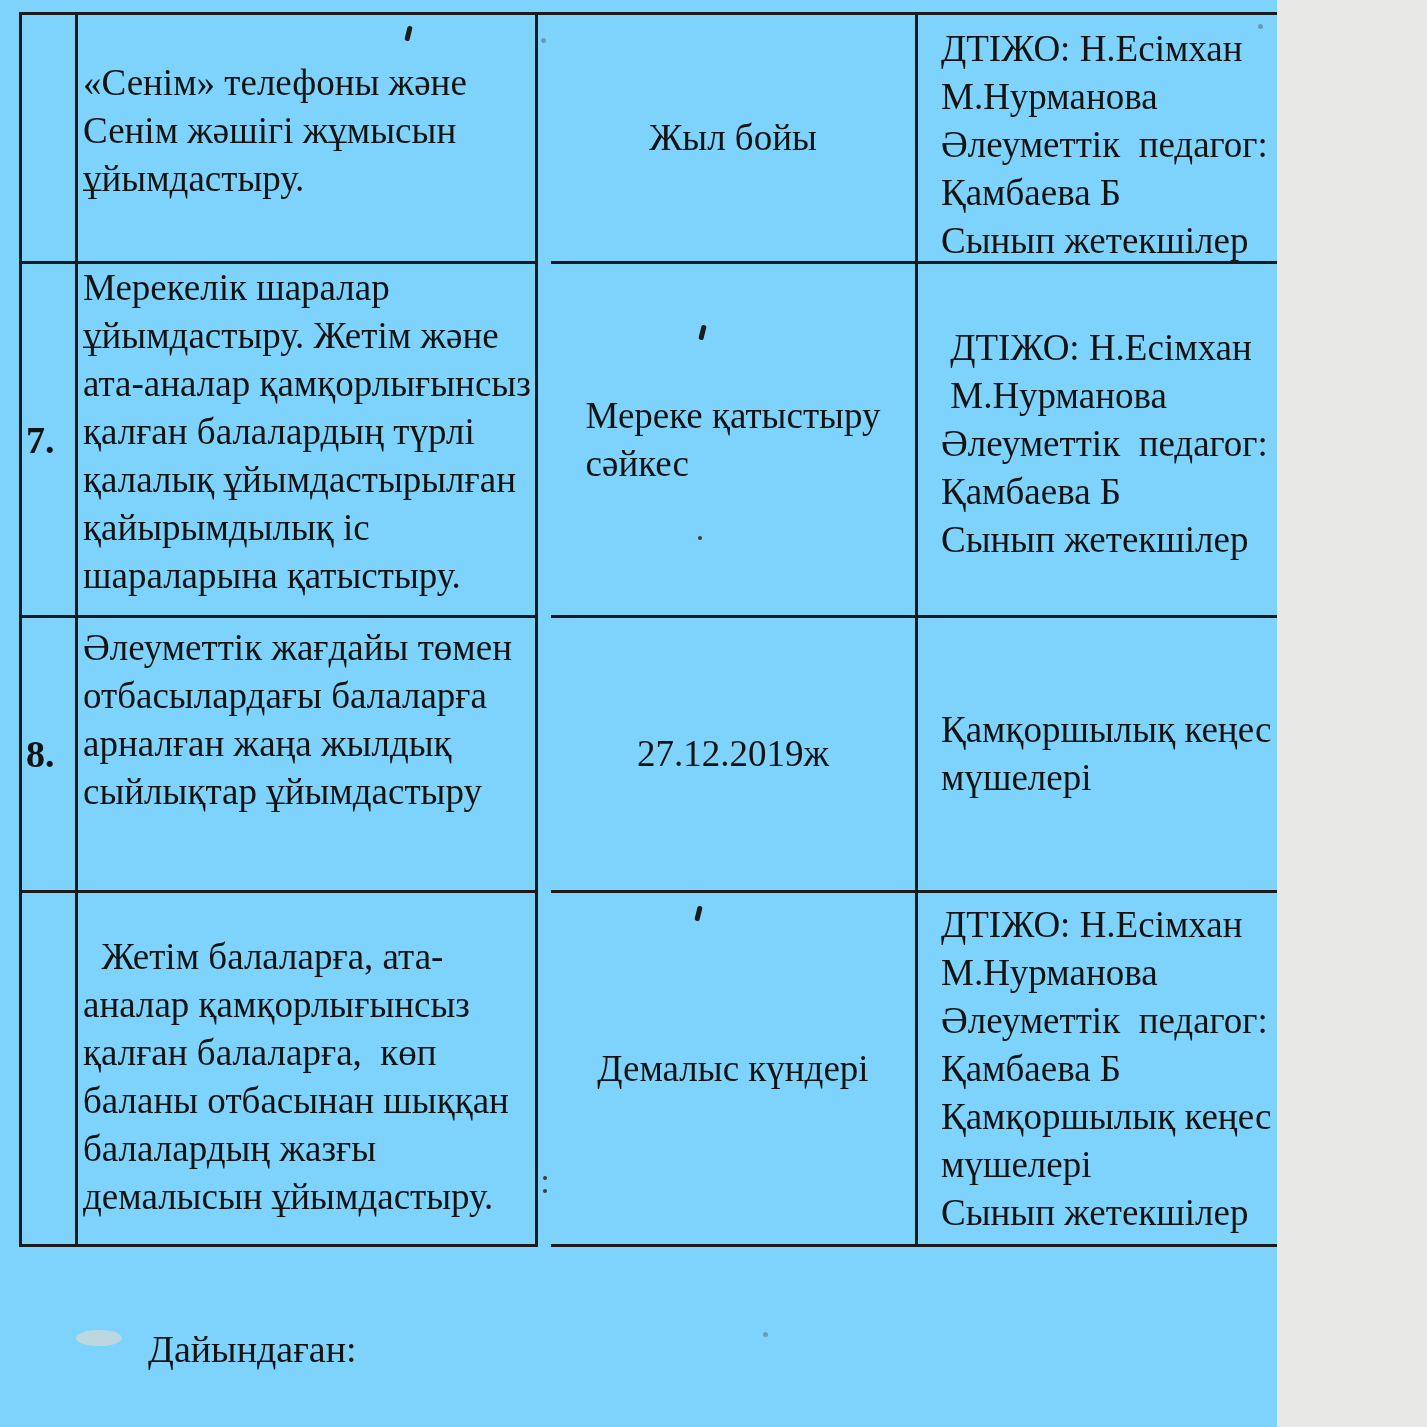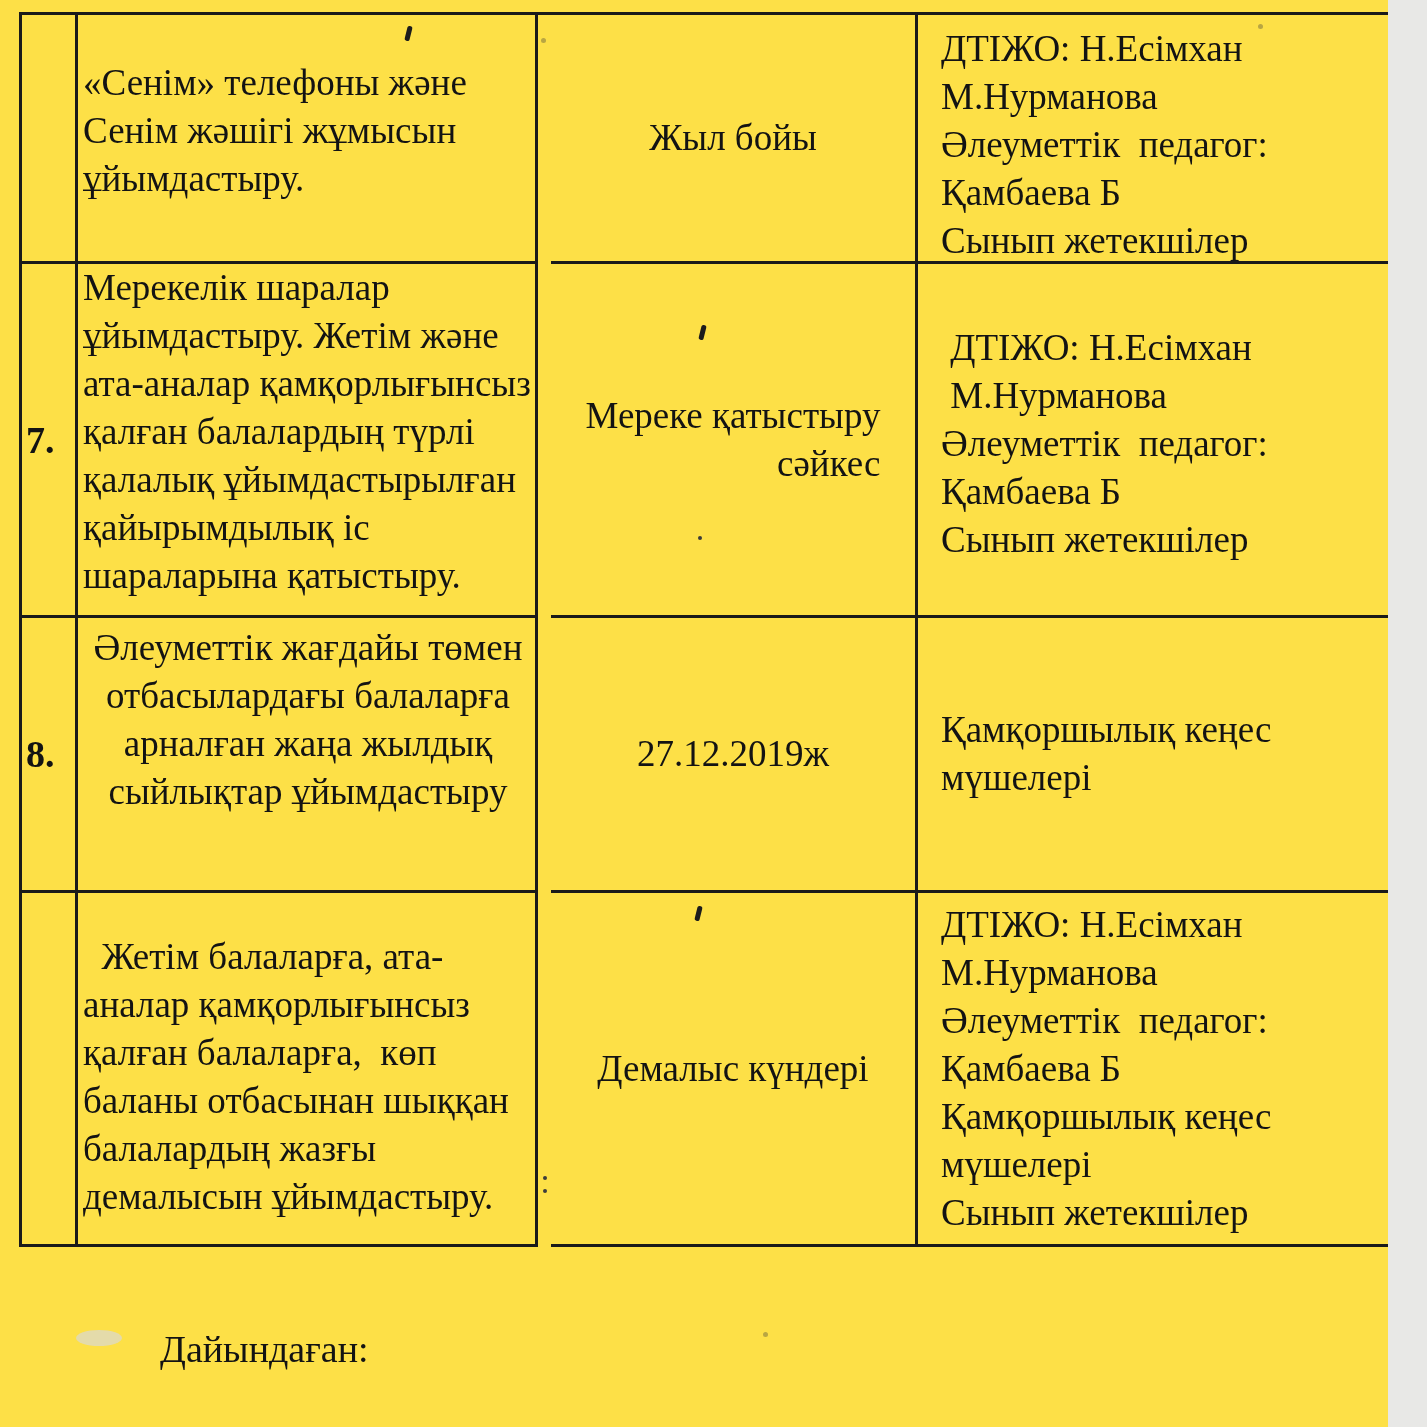--- a/index.html
+++ b/index.html
@@ -1,19 +1,19 @@
 <!DOCTYPE html>
 <html><head>
 <meta charset="utf-8">
 <style>
   html,body { margin:0; padding:0; background:#e8e8e6; }
   .page {
     position:relative;
-    width:1388px; height:1427px;
-    background:#fde047;
+    width:1277px; height:1427px;
+    background:#7dd3fc;
     overflow:hidden;
     font-family:"Liberation Serif","DejaVu Serif",serif;
     color:#131313;
   }
   
   .plan-table {
     position:absolute; left:19px; top:12px;
     display:grid;
     grid-template-columns:56px 460px 380px 492px;
     grid-template-rows:249px 354px 275px 354px;
@@ -32,36 +32,36 @@
   }
   .c-num {
     display:flex; align-items:center;
     padding-left:4px;
     font-weight:bold;
     font-size:38px;
   }
   .c-act  { padding-left:5px; padding-right:2px; }
   .c-time {
     display:flex; align-items:center; justify-content:center;
-    text-align:right;
+    text-align:left;
     margin-left:13px;
   }
   .c-resp { padding-left:23px; padding-right:2px; }
   
   .r0a { padding-top:44px; }
   .r0r { padding-top:10px; }
   .r1a { padding-top:0;  }
   .r1r { padding-top:60px; }
-  .r2a { padding-top:6px;text-align:center;  }
+  .r2a { padding-top:6px;  }
   .v-center { display:flex; align-items:center; }
   .r3a { padding-top:40px; }
   .r3r { padding-top:8px; line-height:48px; }
   
   .footer-line { position:absolute; font-size:38px; line-height:46px; }
-  .f1 { left:160px; top:1326px; }
+  .f1 { left:148px; top:1326px; }
   .f2 { left:126px; top:1444px; }
   
   .artifact { position:absolute; pointer-events:none; }
   .tick {
     width:5px; height:15px;
     background:#1c1c1c;
     border-radius:2px;
     transform:rotate(14deg);
   }
   .dot {

